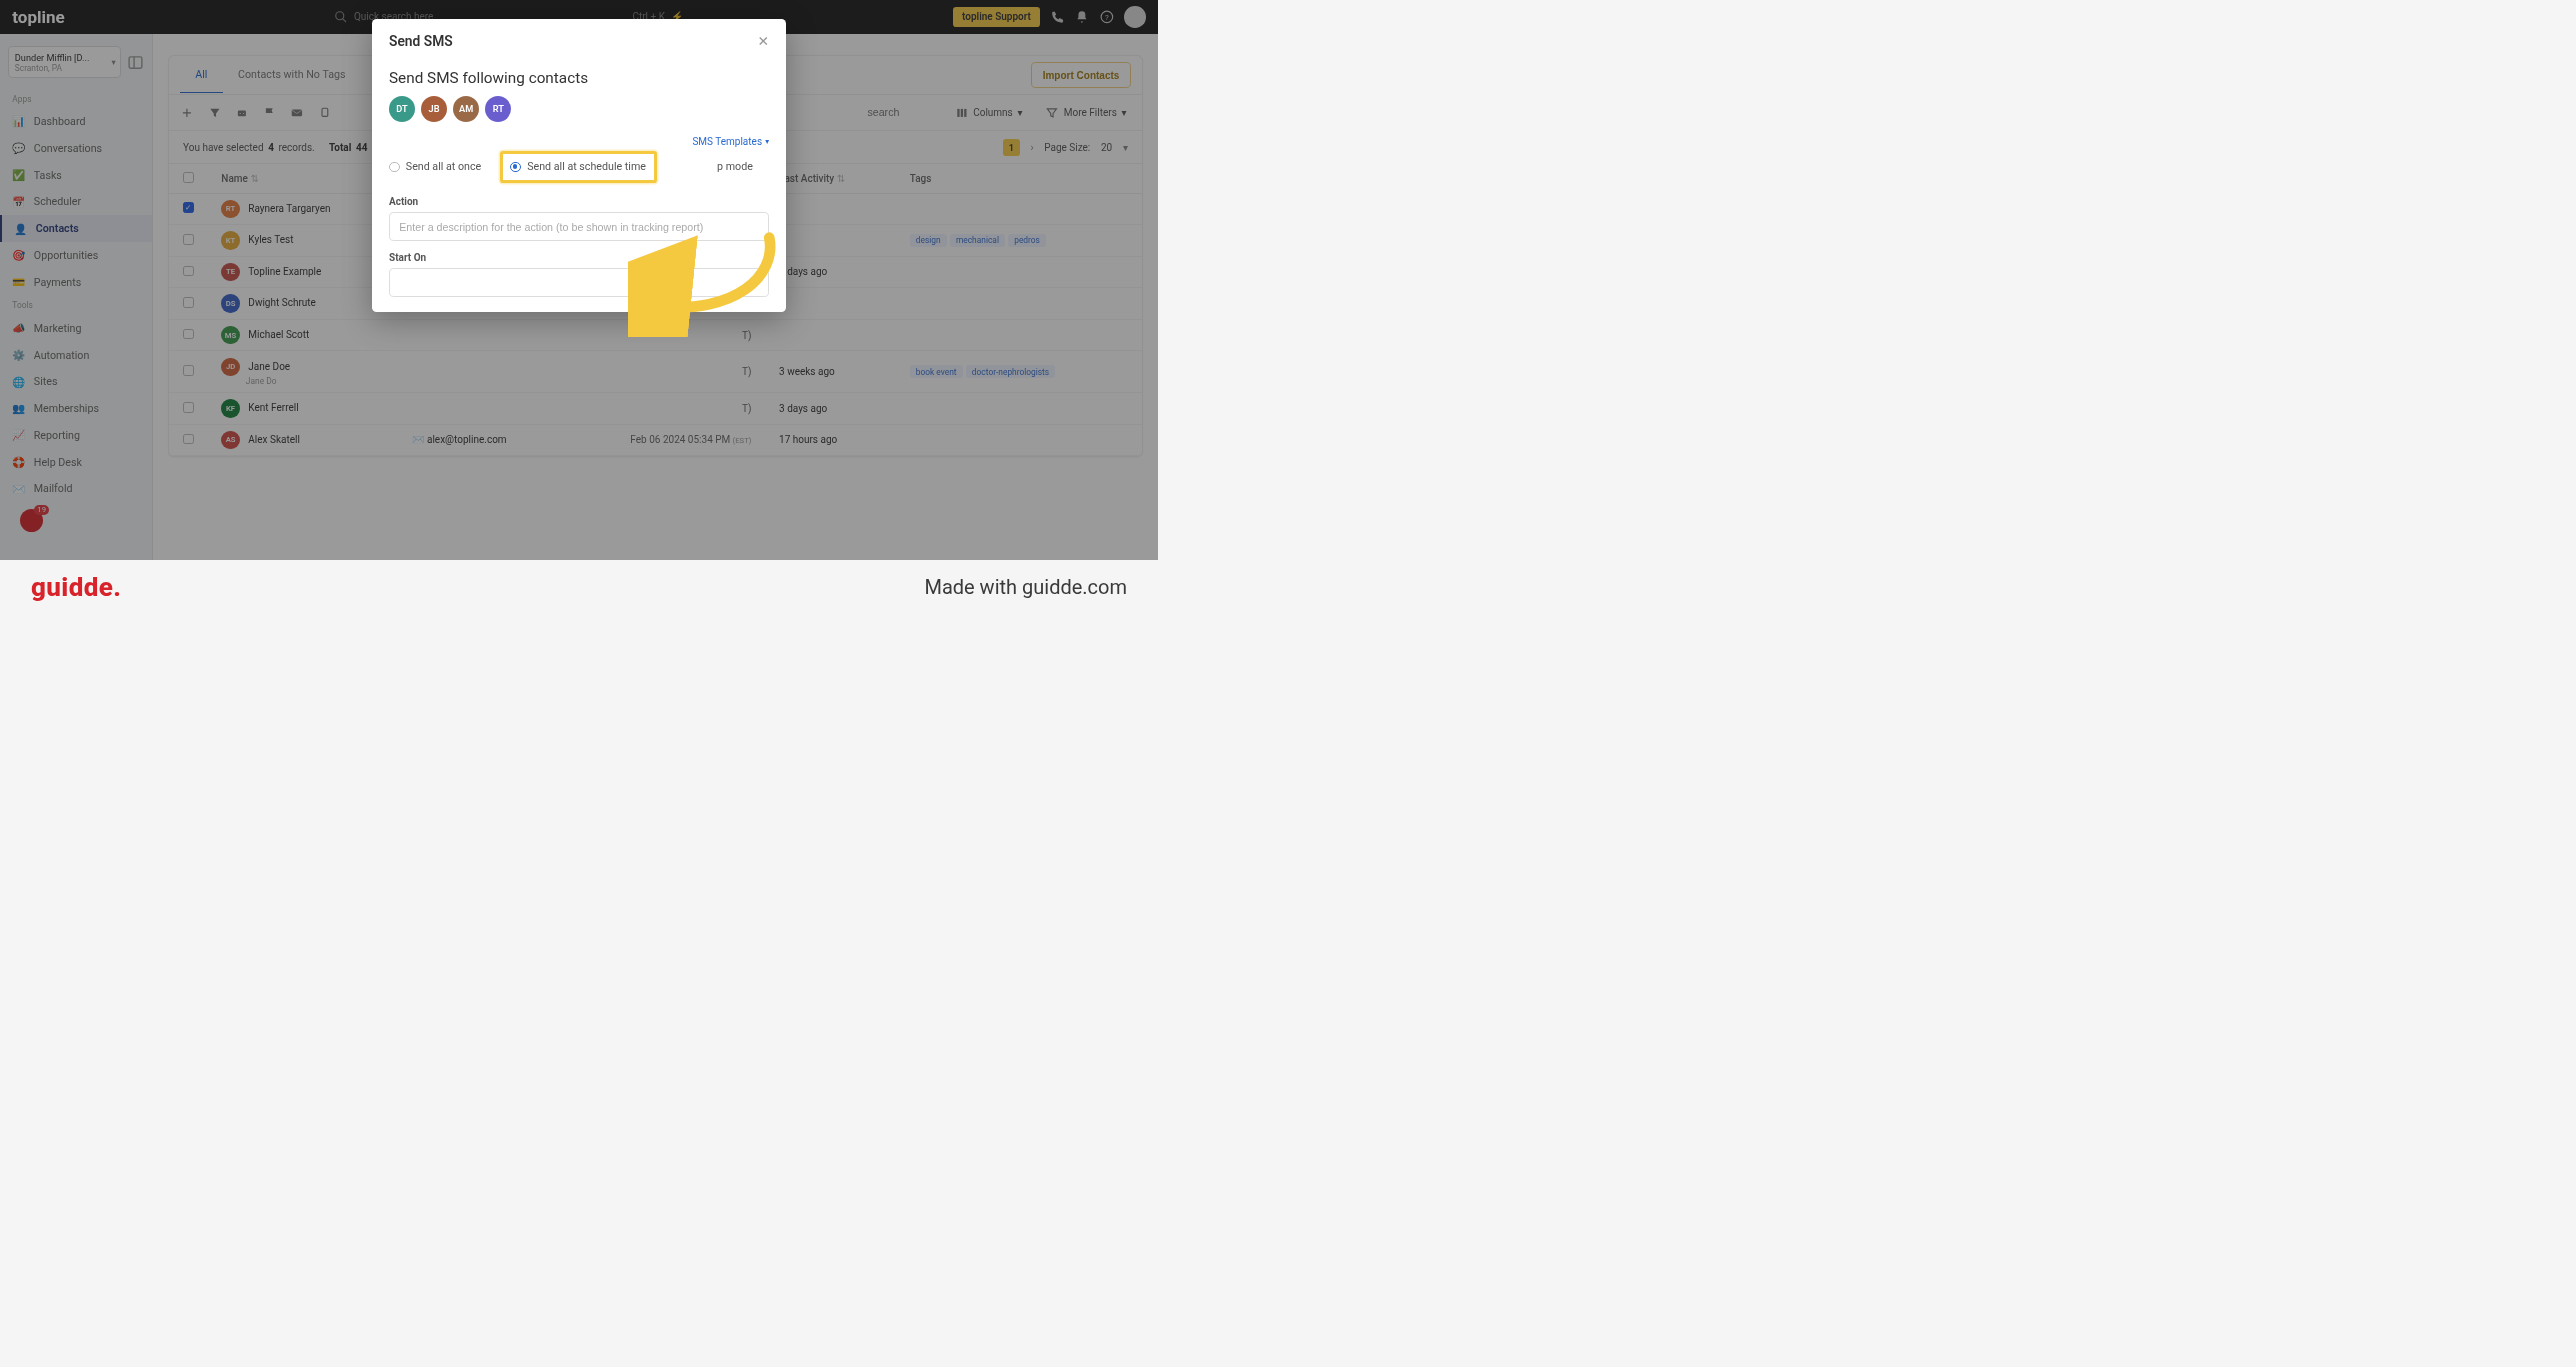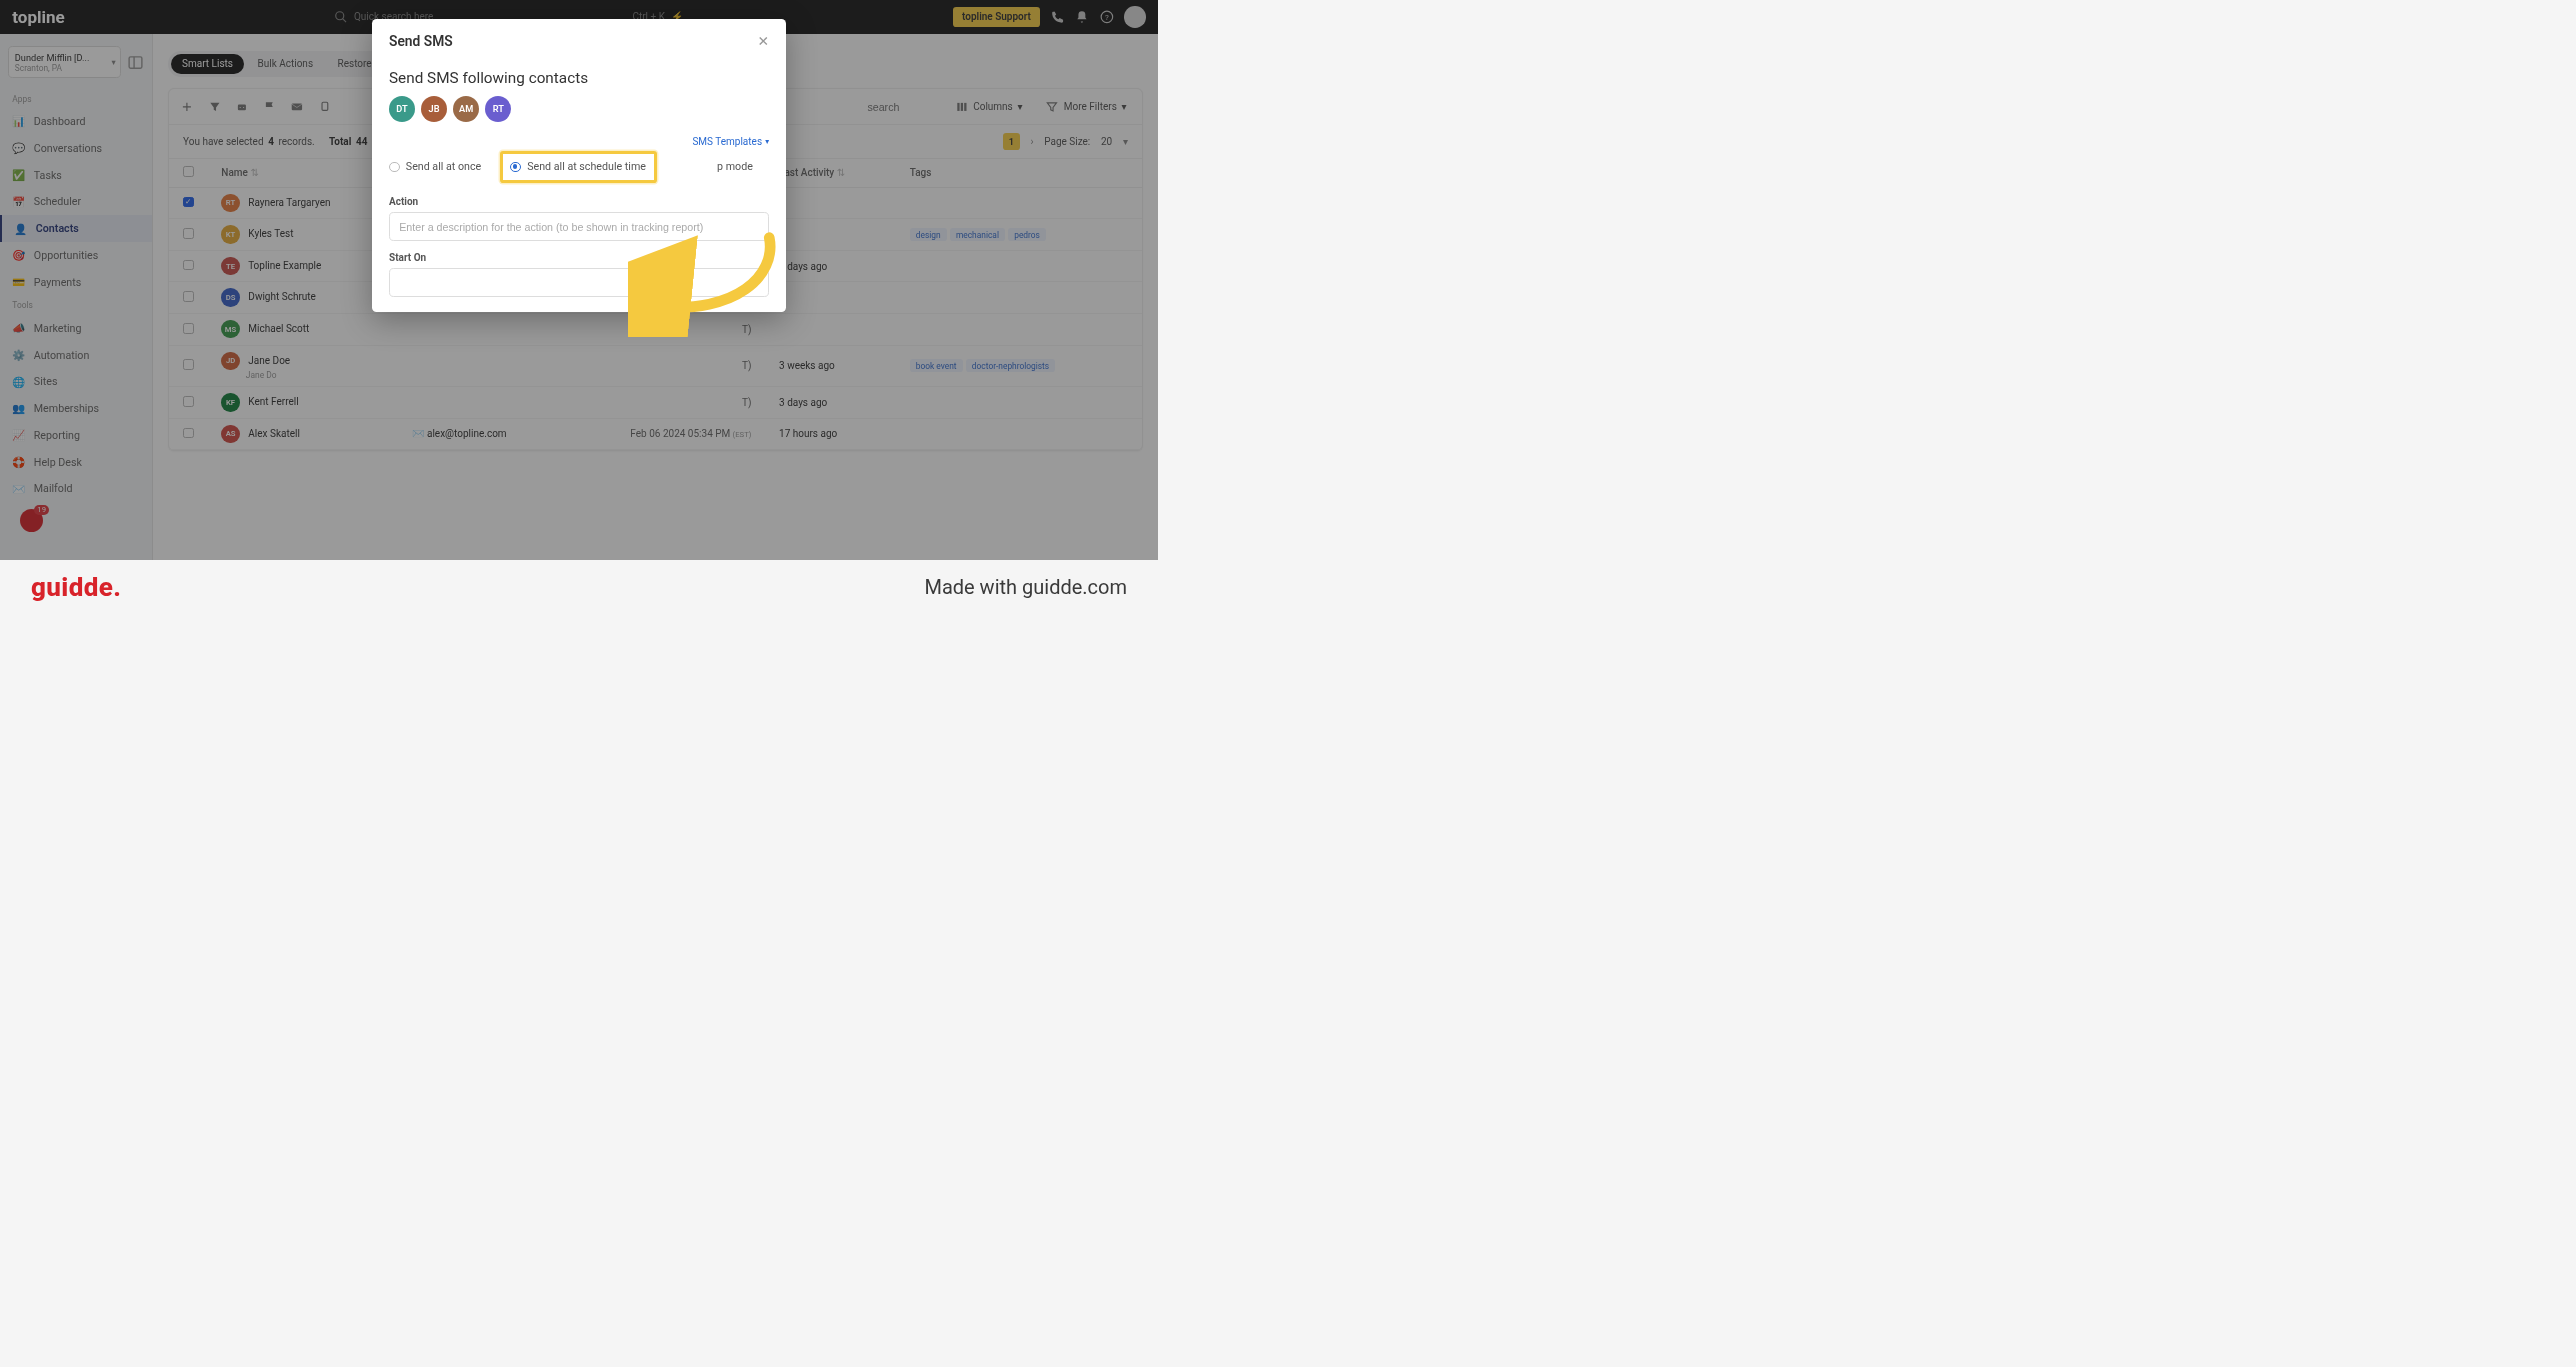--- a/index.html
+++ b/index.html
@@ -210,29 +210,27 @@
           <span>Mailfold</span>
         </div>
       <div class="side-item badge-red" style="padding-left:20px;">
         <span style="position:relative; width:23px; height:23px; border-radius:50%; background:#d8232a;">
             <span class="dot">19</span>
           </span>
       </div>
     </div>
 
     <div class="main">
-      <div class="pill-row">
-        <div class="pill-group">
-          <div class="pill active">Smart Lists</div>
-          <div class="pill">Bulk Actions</div>
-          <div class="pill">Restore</div>
-        </div>
-      </div>
 
       <div class="card">
+        <div class="tabs">
+          <div class="tab active">All</div>
+          <div class="tab">Contacts with No Tags</div>
+          <button class="btn-import">Import Contacts</button>
+        </div>
 
         <div class="toolbar">
           <svg class="tb-icon" viewBox="0 0 24 24">
               <path d="M12 5v14M5 12h14" stroke="#777" stroke-width="2"></path>
             </svg>
           <svg class="tb-icon" viewBox="0 0 24 24">
               <path d="M4 5h16l-6 8v6l-4-2v-4z" fill="#777"></path>
             </svg>
           <svg class="tb-icon" viewBox="0 0 24 24">
               <rect x="5" y="8" width="14" height="10" rx="2" fill="#777"></rect>

